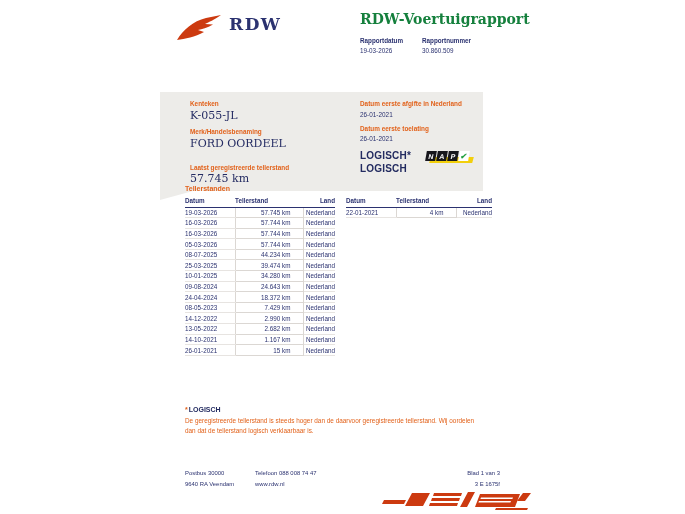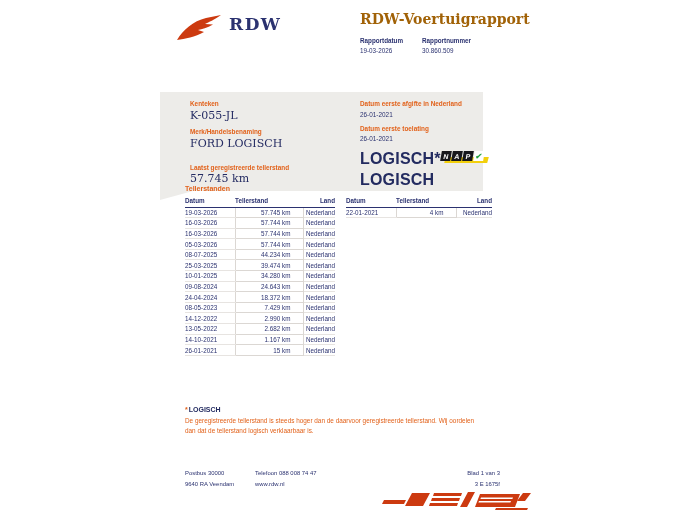--- a/index.html
+++ b/index.html
@@ -6,40 +6,40 @@
   .page{position:relative;width:685px;height:514px;background:#ffffff;overflow:hidden;
         font-family:"Liberation Sans",sans-serif;color:#2B3270;}
 
   
   .logo{position:absolute;left:176px;top:12px;display:flex;align-items:flex-start;gap:7px;}
   .logo svg{width:46px;height:30px;display:block;}
   .logo-text{font-family:"DejaVu Serif",serif;font-size:17px;font-weight:700;
              color:#2B3270;letter-spacing:1.5px;line-height:1;margin-top:4px;}
 
   .header-right{position:absolute;left:360px;top:11px;}
-  .doc-title{font-family:"DejaVu Serif",serif;font-weight:700;font-size:14px;color:#a16207;text-align:center;}
+  .doc-title{font-family:"DejaVu Serif",serif;font-weight:700;font-size:14px;color:#15803d;text-align:center;}
   .meta-row{display:flex;margin-top:10px;}
   .meta-col{margin-right:12px;}
   .meta-col.first{width:50px;}
   .meta-label{font-size:6.3px;font-weight:700;color:#2B3270;}
   .meta-value{font-size:6.3px;margin-top:3px;color:#2B3270;}
 
   
   .panel{position:absolute;left:160px;top:68px;width:323px;height:99px;background:#EDECE9;margin-top:24px;}
   .panel-tail{position:absolute;left:0;bottom:-9px;width:33px;height:9px;background:#EDECE9;
               clip-path:polygon(0 0,100% 0,0 100%);}
   .panel-left{position:absolute;left:30px;top:8px;}
   .panel-right{position:absolute;left:200px;top:8px;width:112px;}
   .f-label{font-size:6.4px;font-weight:700;color:#E2621B;line-height:1.2;}
   .f-value{font-family:"DejaVu Serif",serif;font-size:11px;color:#252C63;margin:2px 0 6px 0;line-height:1.15;}
   .f-value-sm{font-size:6.4px;color:#2B3270;margin:3px 0 7px 0;}
   .gap-top{margin-top:13px;}
 
   .oordeel-row{display:flex;justify-content:space-between;align-items:flex-start;margin-top:5px;}
-  .oordeel{font-size:16px;font-weight:800;color:#232B60;line-height:1.3;letter-spacing:.2px;}
+  .oordeel{font-size:10px;font-weight:800;color:#232B60;line-height:1.3;letter-spacing:.2px;}
   .nap{position:relative;display:flex;align-items:center;margin-top:2px;margin-right:2px;}
   .nap-yellow{position:absolute;left:4px;right:-3px;bottom:-2px;height:6px;background:#F2CF0C;
               transform:skewX(-15deg);}
   .nap-tiles{display:flex;position:relative;}
   .nap-tile{position:relative;width:10px;height:10px;background:#17171C;color:#fff;font-size:7px;
             font-weight:700;display:flex;align-items:center;justify-content:center;
             margin-right:1px;transform:skewX(-10deg);}
   .nap-check{background:#fff;color:#1E9E3C;font-size:8px;}
 
   
@@ -97,21 +97,21 @@
     </div>
   </div>
 
   <div class="panel">
     <div class="panel-tail"></div>
 
     <div class="panel-left">
       <div class="f-label">Kenteken</div>
       <div class="f-value">K-055-JL</div>
       <div class="f-label">Merk/Handelsbenaming</div>
-      <div class="f-value">FORD LOGISCH</div>
+      <div class="f-value">FORD OORDEEL</div>
       <div class="f-label gap-top">Laatst geregistreerde tellerstand</div>
       <div class="f-value">57.745 km</div>
     </div>
 
     <div class="panel-right">
       <div class="f-label">Datum eerste afgifte in Nederland</div>
       <div class="f-value-sm">26-01-2021</div>
       <div class="f-label">Datum eerste toelating</div>
       <div class="f-value-sm">26-01-2021</div>
 

